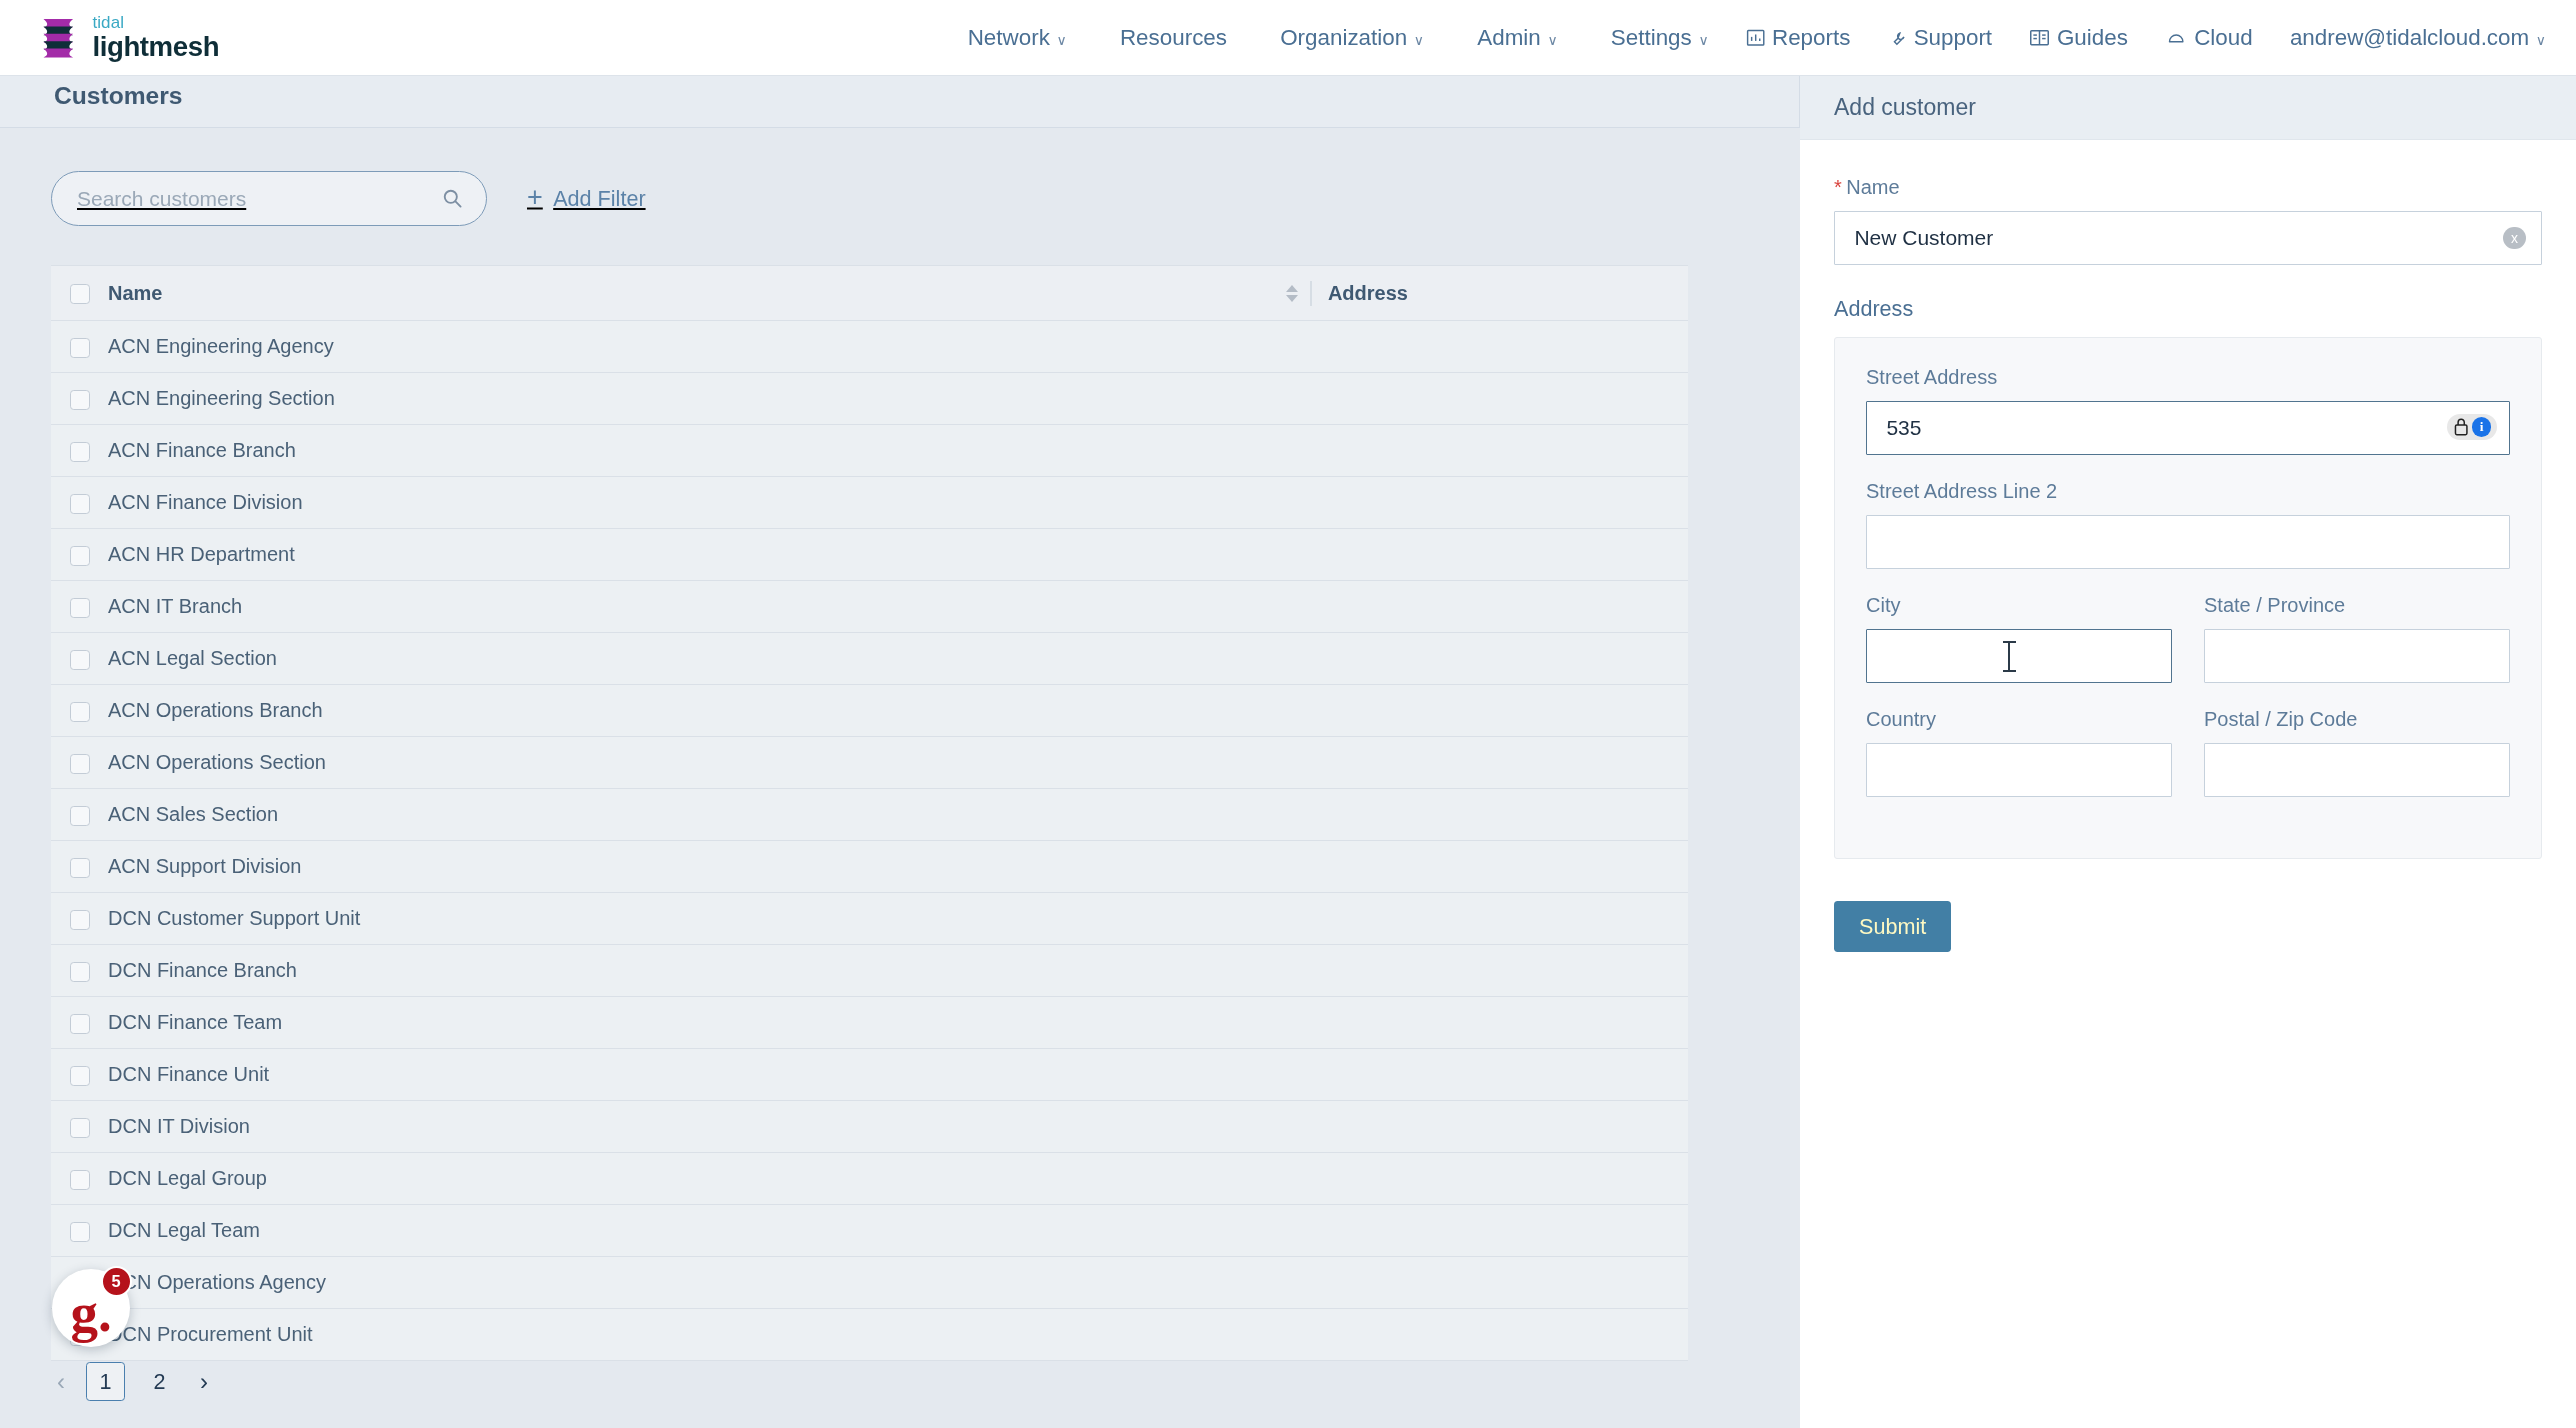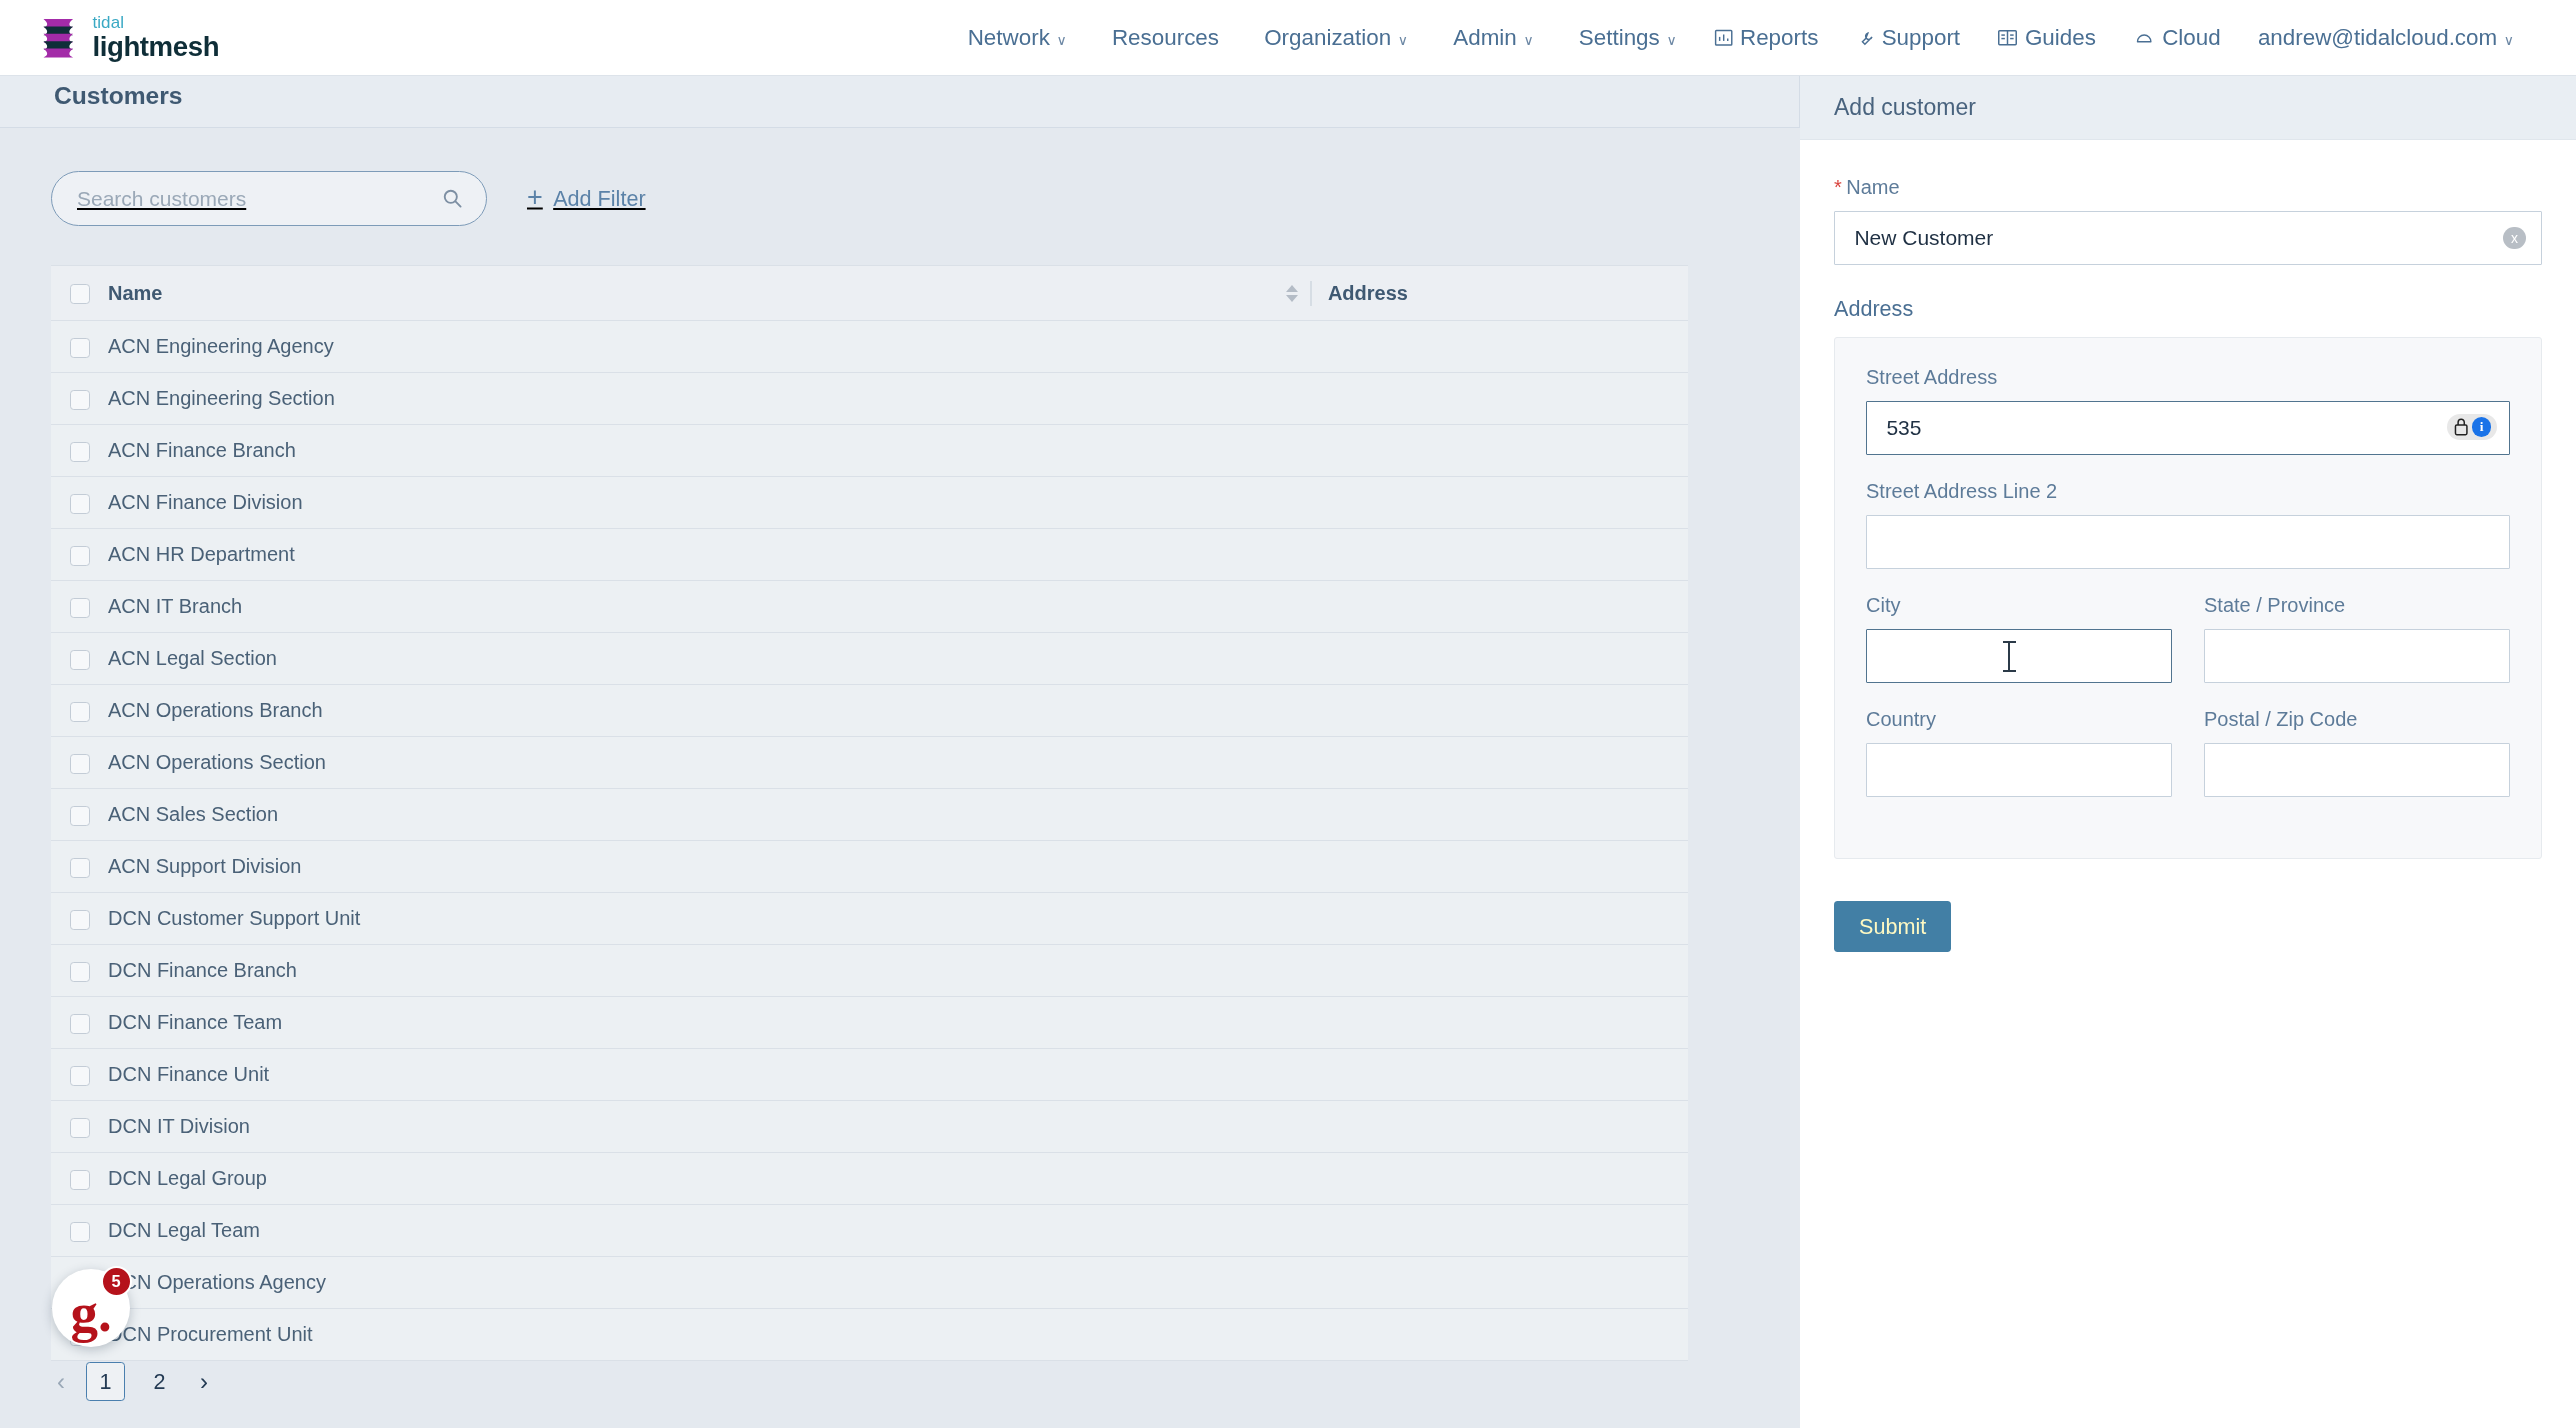--- a/index.html
+++ b/index.html
@@ -18,21 +18,21 @@
     display: flex; align-items: center;
     border-bottom: 0.7px solid #dde3ea;
     z-index: 40;
   }
   .brand { display: flex; align-items: center; margin-left: 39px; }
   .brand-mark { width: 40px; height: 43px; position: relative; }
   .brand-text { margin-left: 13.4px; line-height: 1; }
   .brand-tidal { font-size: 17px; color: #3aa9c4; letter-spacing: 0.1px; display:block; }
   .brand-lightmesh { font-size: 27.6px; color: #0f2e38; font-weight: 600; letter-spacing: -0.4px; display:block; margin-top:1.5px; }
 
-  .navitems { display: flex; align-items: flex-start; margin-left: 730px; gap: 8px; }
+  .navitems { display: flex; align-items: flex-start; margin-left: 730px; gap: 16px; }
   .navitem {
     display: flex; align-items: center; gap: 6.7px;
     color: #4a6f93; font-size: 22.4px; padding: 0 18.6px;
     white-space: nowrap; cursor: pointer;
   }
   .navitem .chev { font-size: 14px; color: #6d88a5; transform: translateY(1.5px); }
   .navitem .nicon { display:inline-flex; align-items:center; }
 
   .navright { display: flex; align-items: center; margin-left: auto; margin-right: 52px; gap: 0; }
   .bellwrap { margin-left: 51px; cursor: pointer; }

